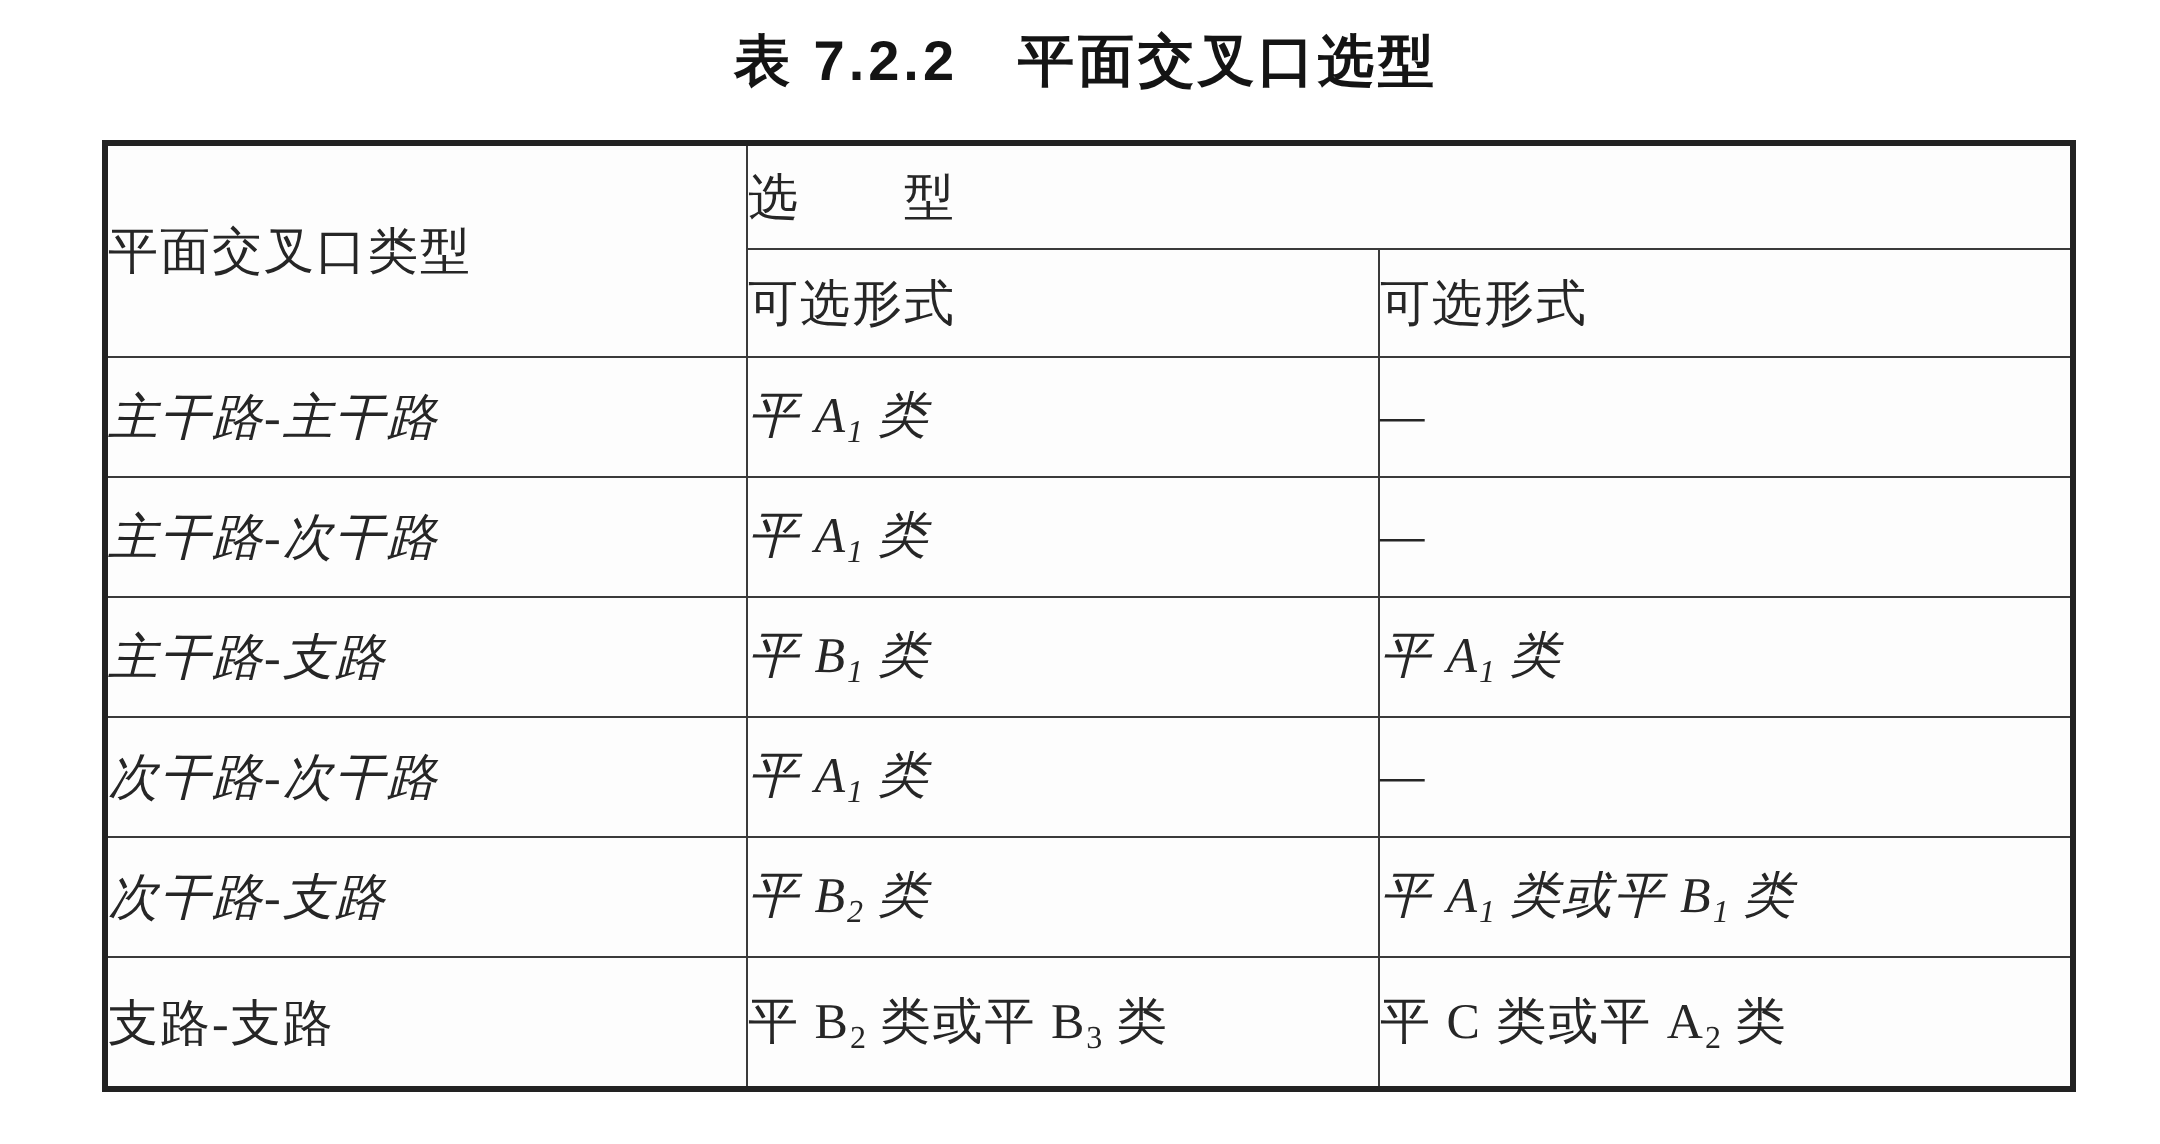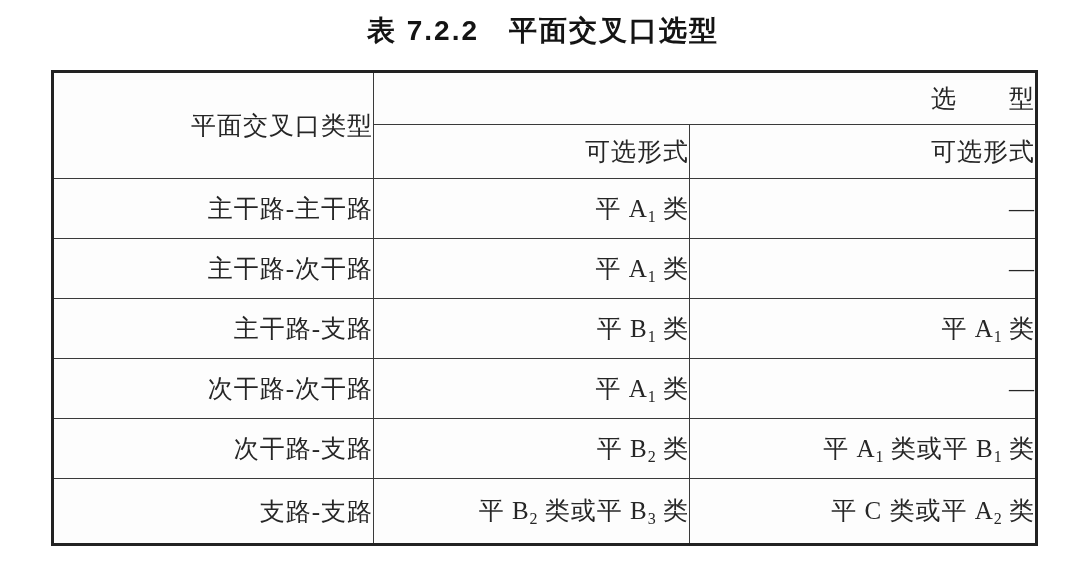--- a/index.html
+++ b/index.html
@@ -35,34 +35,34 @@
     height: 473px;
     border-collapse: collapse;
     table-layout: fixed;
     background: #fdfdfd;
   }
   table.spec-table col.c1 { width: 321px; }
   table.spec-table col.c2 { width: 316px; }
   table.spec-table col.c3 { width: 347px; }
   table.spec-table td, table.spec-table th {
     border: 1.5px solid #3a3a3a;
-    text-align: right;
+    text-align: left;
     vertical-align: middle;
     font-size: 25px;
     font-weight: normal;
     letter-spacing: 1px;
     padding: 0;
     color: #262626;
   }
   table.spec-table {
     border: 3px solid #222222;
   }
   tr.hdr-top  { height: 53px; }
   tr.hdr-sub  { height: 54px; }
-  tr.body-row { height: 60px; }
+  tr.body-row { height: 60px; font-style: italic; }
   tr.body-row-last { height: 66px; }
   sub.ss {
     font-size: 16px;
     vertical-align: -5px;
     letter-spacing: 0;
   }
 </style>
 </head>
 <body>
 

